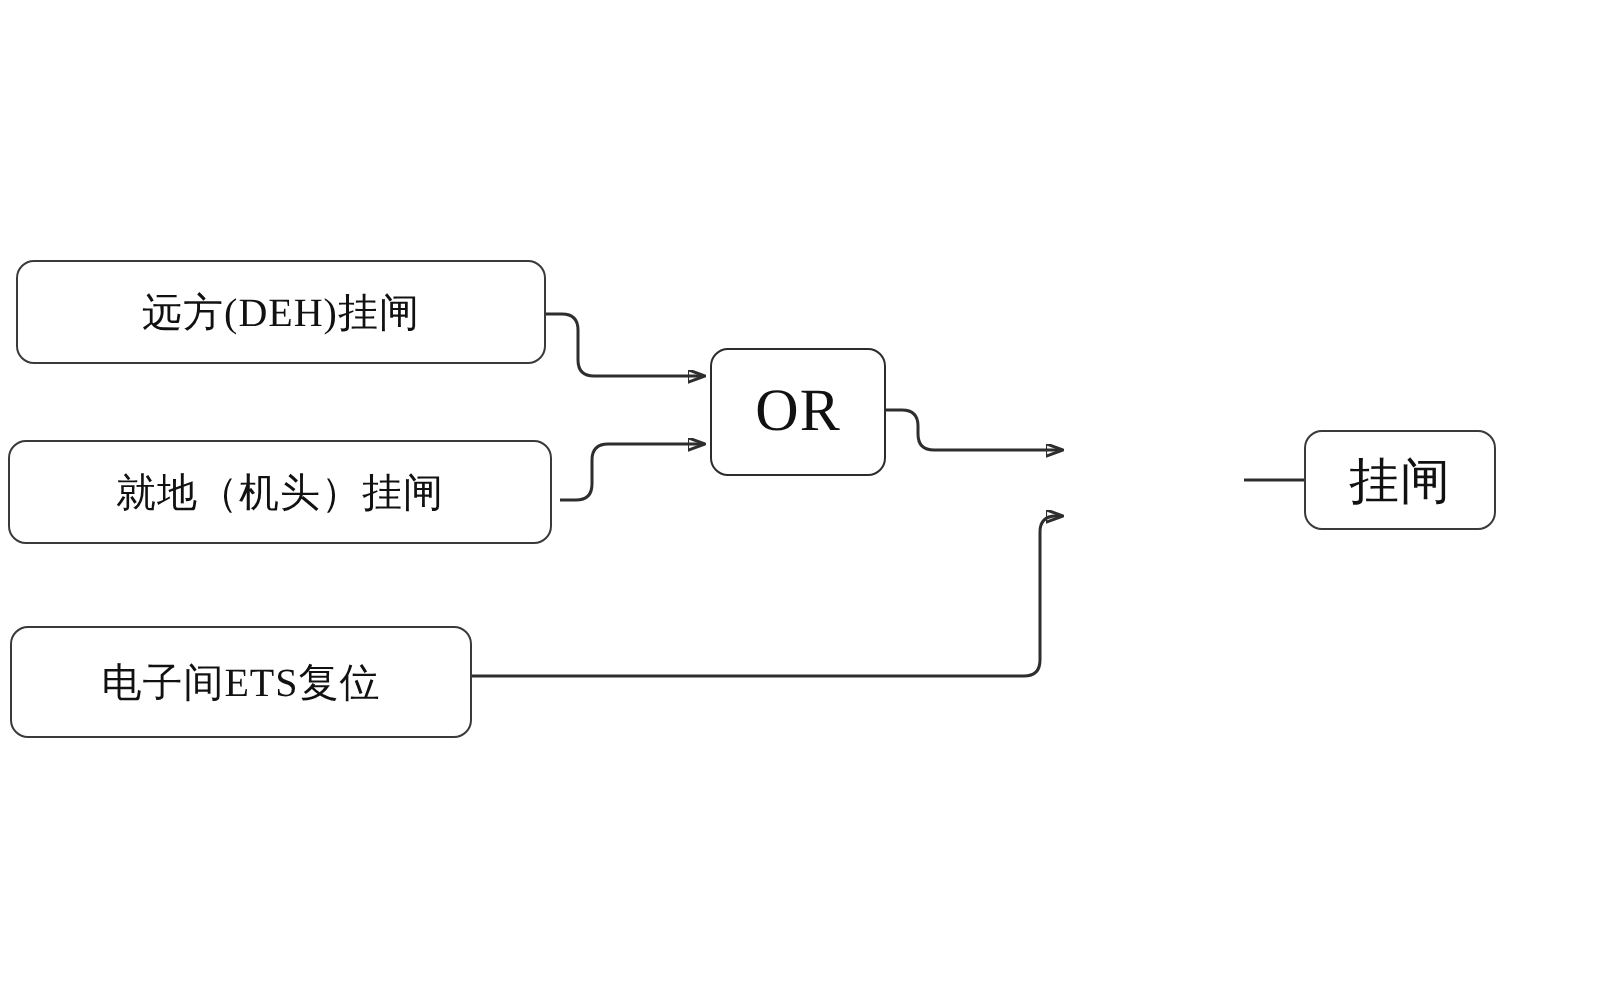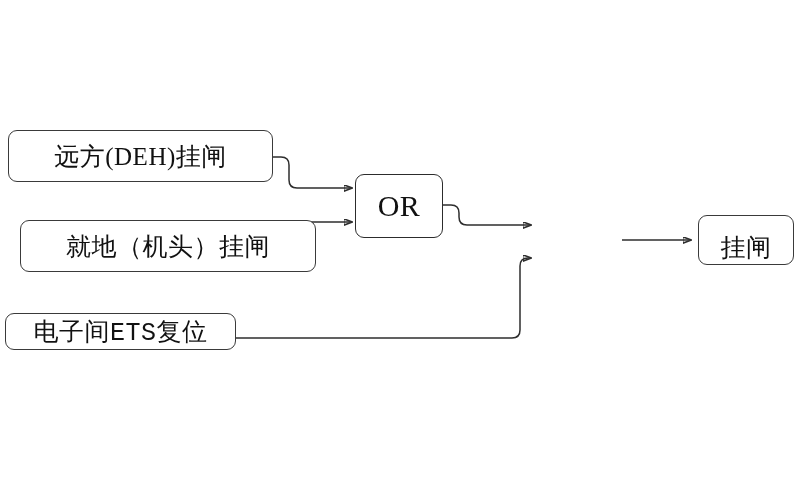--- a/index.html
+++ b/index.html
@@ -22,21 +22,21 @@
     border: 1.4px solid #3a3a3a;
     border-radius: 9px;
     display: flex;
     align-items: center;
     justify-content: center;
     color: #111111;
     white-space: nowrap;
     z-index: 3;
   }
   .node.input-node {
-    font-size: 25px;
+    font-size: 20px;
     letter-spacing: 0.5px;
     text-align: right;
   }
   .node.gate {
     font-size: 30px;
     letter-spacing: 0.5px;
     border-width: 1.6px;
     border-color: #2c2c2c;
   }
   .node.output-node {
@@ -82,30 +82,30 @@
 
     <path class="arrowed" d="M 236 338 L 512 338 Q 520 338 520 330 L 520 266 Q 520 258 528 258 L 531 258"></path>
 
     <path class="arrowed" d="M 622 240 L 691 240"></path>
   </svg>
 
   <div class="node input-node" style="left:8px; top:130px; width:265px; height:52px;">
     <span>远方(DEH)挂闸</span>
   </div>
 
-  <div class="node input-node" style="left:20px; top:220px; width:296px; height:52px;">
+  <div class="node input-node" style="left:4px; top:220px; width:272px; height:52px;">
     <span>就地（机头）挂闸</span>
   </div>
 
-  <div class="node input-node" style="left:5px; top:313px; width:231px; height:37px;font-family:Liberation Mono, monospace;">
+  <div class="node input-node" style="left:5px; top:313px; width:231px; height:56px;">
     <span>电子间ETS复位</span>
   </div>
 
   <div class="node gate" style="left:355px; top:174px; width:88px; height:64px;">
     <span>OR</span>
   </div>
 
 
-  <div class="node output-node" style="left:698px; top:215px; width:96px; height:50px;align-items:flex-end;">
+  <div class="node output-node" style="left:652px; top:215px; width:96px; height:50px;">
     <span>挂闸</span>
   </div>
 
 </div>
 
 </body></html>

